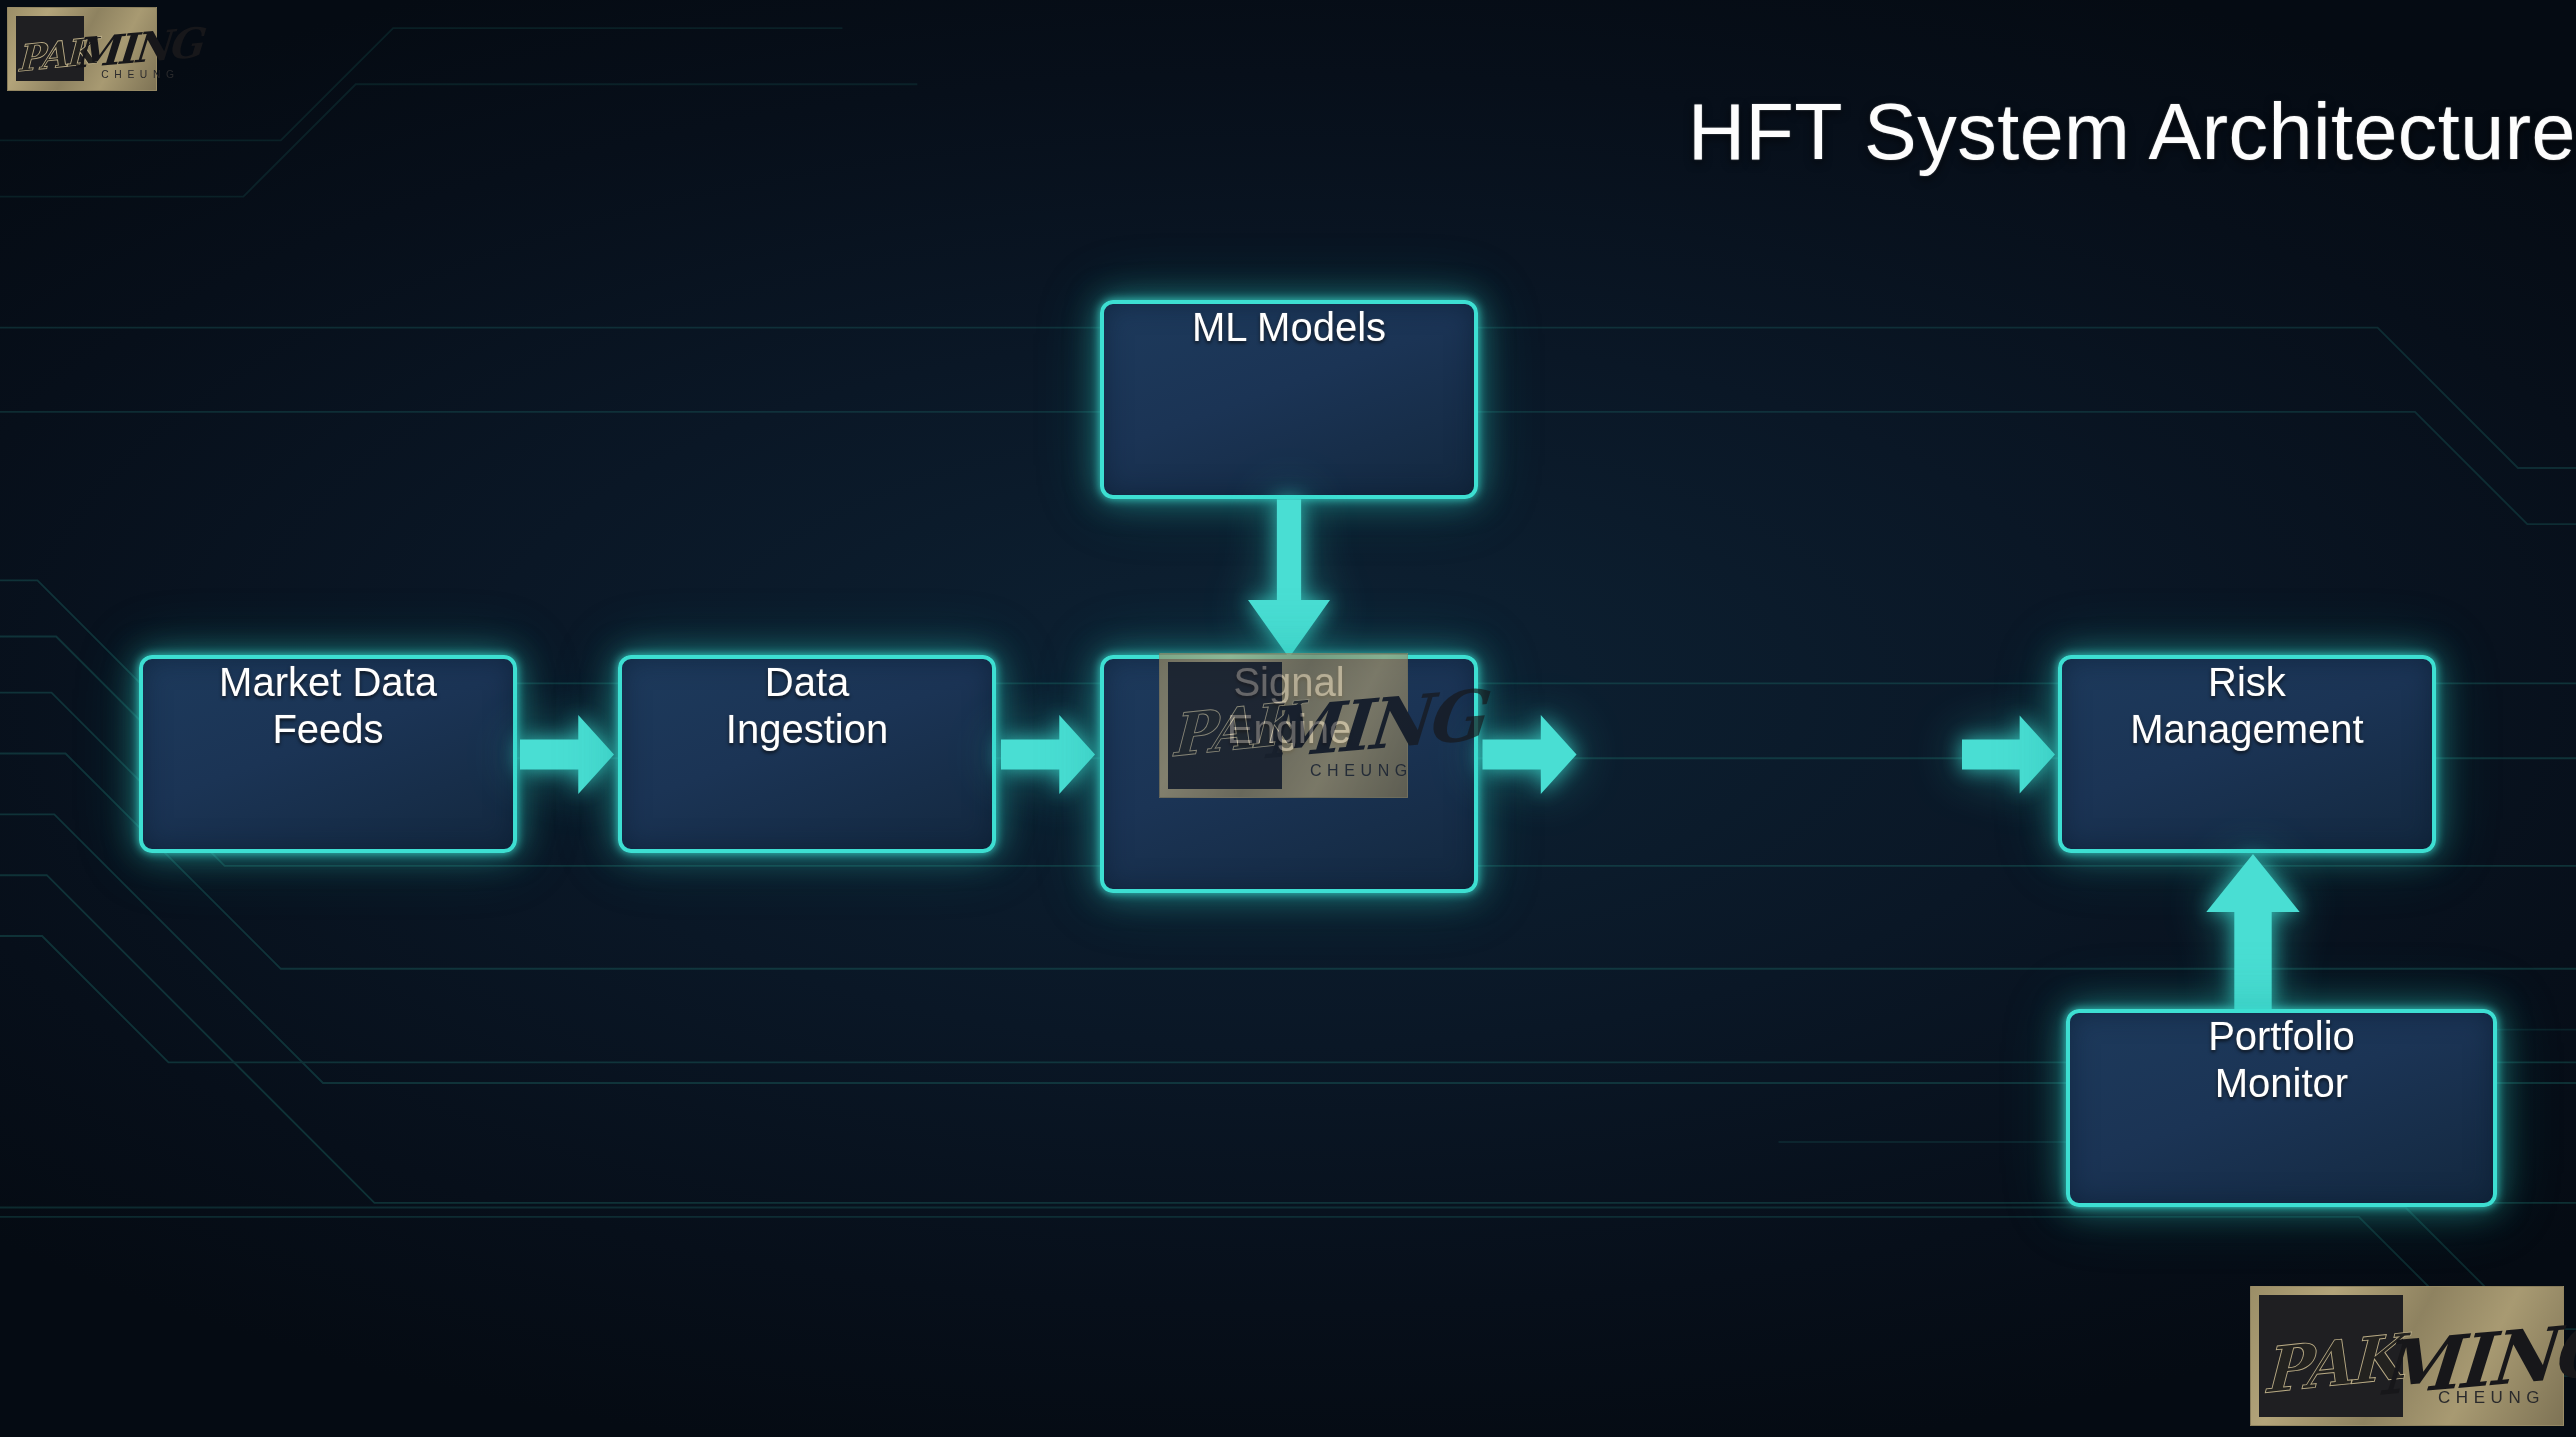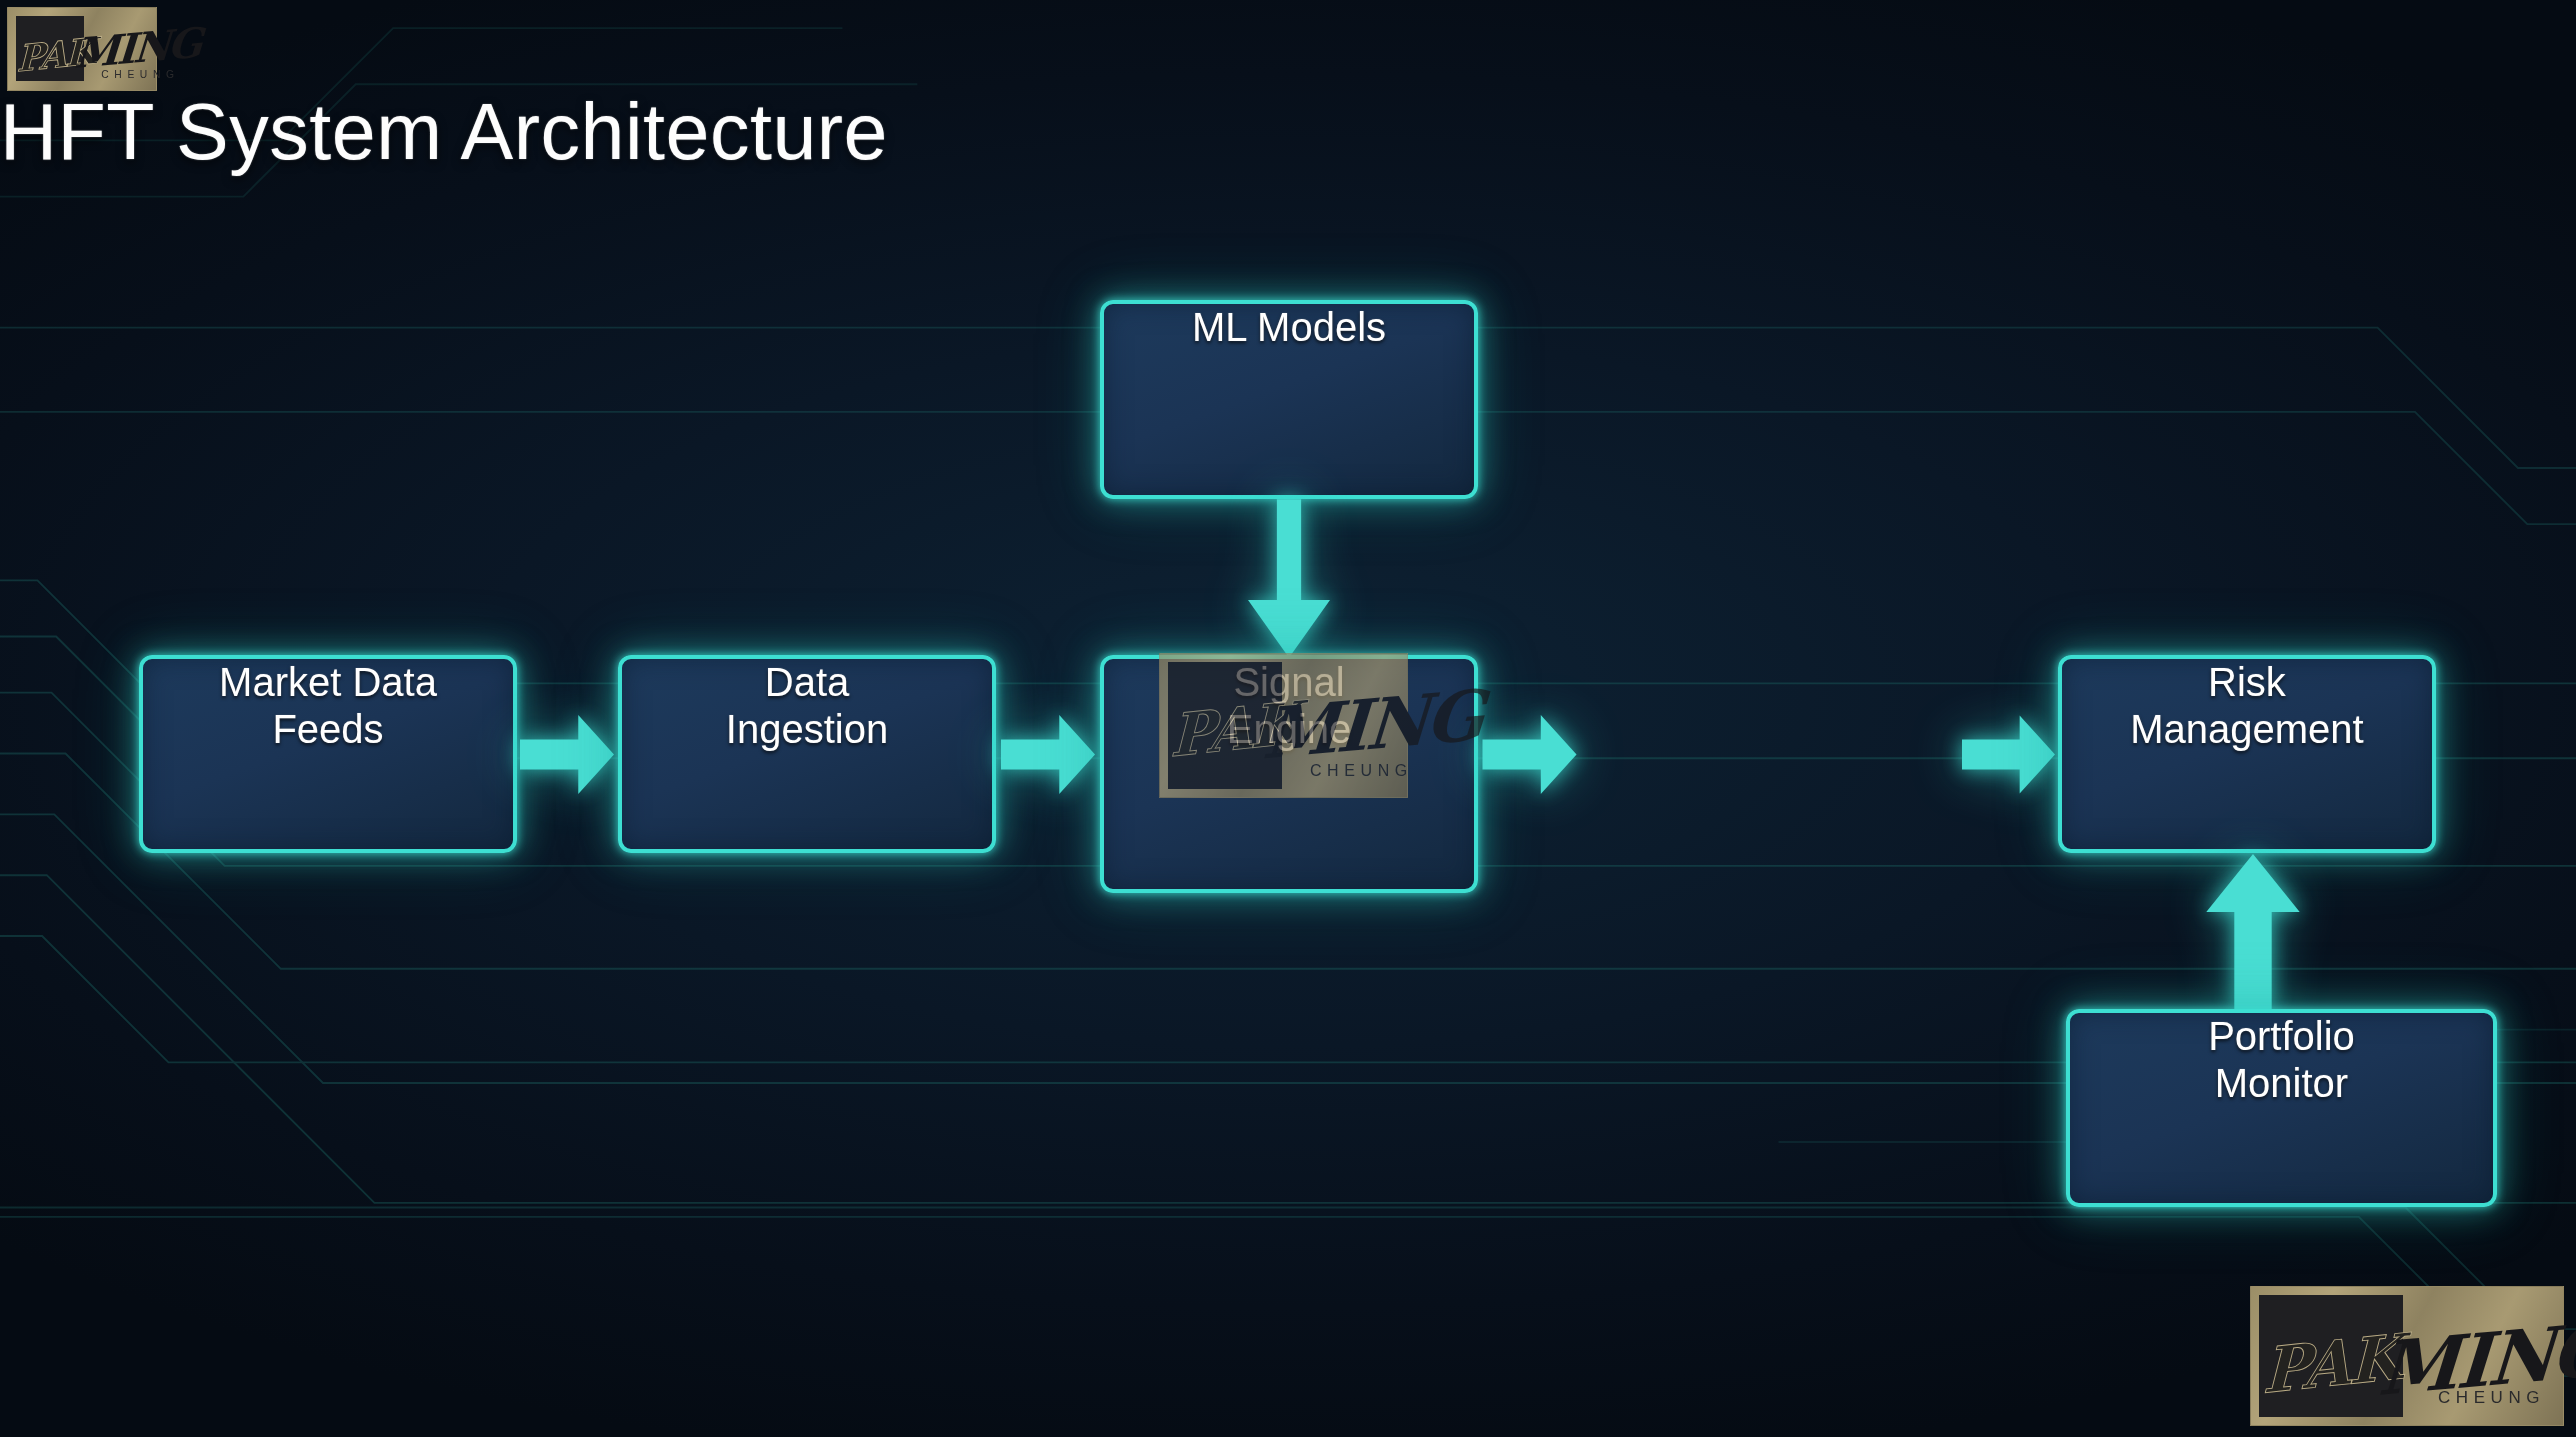--- a/index.html
+++ b/index.html
@@ -15,21 +15,21 @@
     position:absolute; inset:0;
     background:
       radial-gradient(ellipse 70% 55% at 50% 48%, #0d2234 0%, #0a1726 45%, #070f1a 78%, #050b13 100%);
     overflow:hidden;
   }
   .circuit { position:absolute; inset:0; pointer-events:none; opacity:.85; }
 
   
   #title {
     position:absolute; left:0; right:0; top:86px;
-    text-align:left;
+    text-align:right;
     font-size:79px; font-weight:400; letter-spacing:0.5px;
     color:#fdfdfd;
     text-shadow:0 0 1.9px rgba(255,255,255,.35), 0 2.8px 9.4px rgba(0,0,0,.65);
   }
 
   
   .node {
     position:absolute;
     border:4.7px solid #3ddfd2;
     border-radius:13px;

